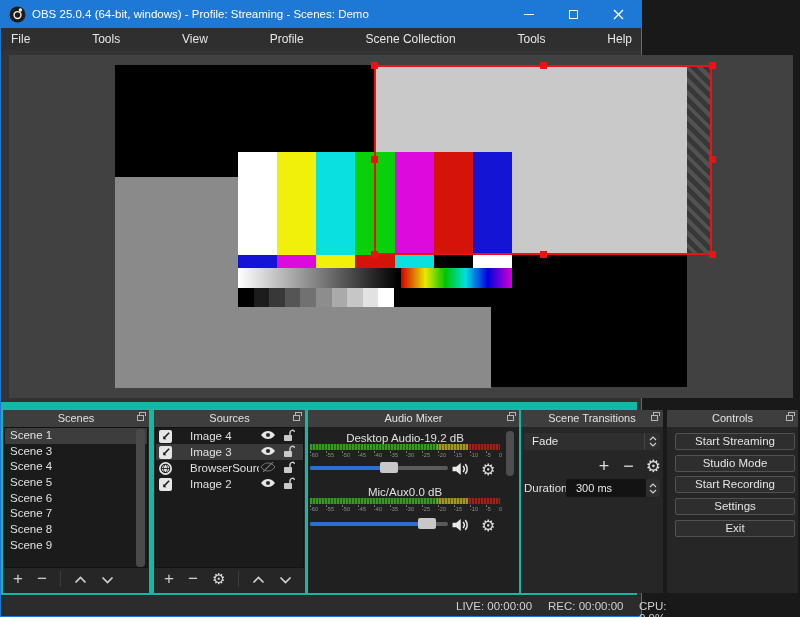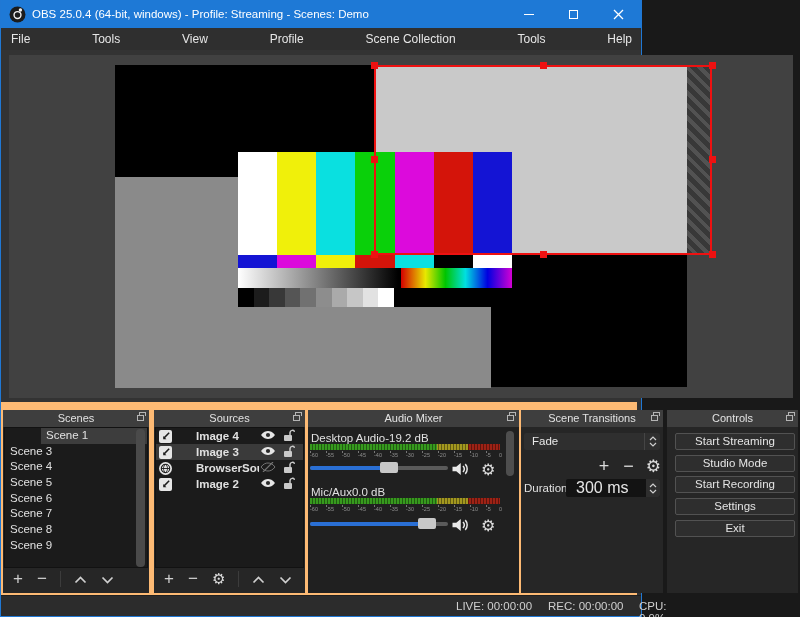--- a/index.html
+++ b/index.html
@@ -48,58 +48,58 @@
   .tc-steps { position:absolute; left:0; top:0; width:156px; height:19px; display:flex; }
   .tc-steps > div { flex:1; }
   
   .selbox { left:365px; top:10px; width:338px; height:190px; border:2px solid var(--sel,#f00); }
   .handle { position:absolute; width:7px; height:7px; background:var(--sel,#f00); }
   .h-tl{left:362px;top:7px}.h-tm{left:531px;top:7px}.h-tr{left:700px;top:7px}
   .h-ml{left:362px;top:101px}.h-mr{left:700px;top:101px}
   .h-bl{left:362px;top:196px}.h-bm{left:531px;top:196px}.h-br{left:700px;top:196px}
 
   
-  .docks { position:absolute; left:0; top:402px; right:4px; height:193px; background:#fdba74;padding-left:26px; }
+  .docks { position:absolute; left:0; top:402px; right:4px; height:193px; background:#14b8a6;padding-left:26px; }
   .panel { position:absolute; top:8px; height:183px; background:#262626; }
   .panel-header { position:absolute; left:0; top:0; right:0; height:17px; background:#3e3e3e;
                   color:#e2e2e2; font-size:11px; text-align:center; line-height:17px; }
   .dock-ico { position:absolute; right:5px; top:5px; width:7px; height:6px; border:1px solid #b5b5b5; }
   .dock-ico::after { content:''; position:absolute; left:1px; top:-4px; width:5px; height:3px;
                      border:1px solid #b5b5b5; border-bottom:none; }
   .p-scenes { left:2px; width:146px; }
   .p-sources { left:153px; width:151px; }
   .p-mixer { left:307px; width:211px; }
   .p-trans { left:520px; width:142px; }
   .p-controls { left:666px; width:131px; }
 
   .listbox { position:absolute; left:1px; right:1px; top:17px; height:141px; background:#1b1b1b;
              border:1px solid #121212; overflow:hidden; }
   .scene-row { height:15.7px; line-height:15.7px; color:#e0e0e0; font-size:11.5px; padding-left:5px; }
-  .scene-row.selected { background:#3d3d3d;margin-left:36px; }
+  .scene-row.selected { background:#3d3d3d; }
   .vscroll { position:absolute; right:2px; top:1px; width:9px; height:138px; background:#4a4a4a; border-radius:4px; }
 
   .source-row { height:16px; display:flex; align-items:center; color:#e0e0e0; font-size:11.5px;
                 padding:0 8px 0 3px; }
   .source-row.selected { background:#3a3a3a; }
   .src-ico { flex:none; width:13px; height:13px; background:#e6e6e6; border-radius:2px;
              display:flex; align-items:center; justify-content:center; }
   .src-ico.globe { border-radius:50%; }
-  .source-row .name { margin-left:24px; flex:1; white-space:nowrap; overflow:hidden;font-weight:bold; }
+  .source-row .name { margin-left:18px; flex:1; white-space:nowrap; overflow:hidden; }
   .eye-wrap { flex:none; width:18px; text-align:center; }
   .lock-wrap { flex:none; width:12px; margin-left:6px; }
 
   .panel-toolbar { position:absolute; left:3px; right:3px; bottom:3px; height:22px;
                    display:flex; align-items:center; color:#d0d0d0; }
   .tb-btn { font-size:17px; font-weight:300; padding:0 7px; line-height:20px; }
   .tb-sep { width:1px; height:16px; background:#3c3c3c; margin:0 6px; }
   .gear { font-family:"DejaVu Sans",sans-serif; font-size:15px; color:#dcdcdc; }
 
   
   .mix-label { position:absolute; left:3px; right:20px; color:#e0e0e0; font-size:11.5px;
-               display:flex; justify-content:flex-start; }
+               display:flex; justify-content:center; }
   .meter { position:absolute; left:2px; width:190px; height:6px; display:flex; }
   .meter::after { content:''; position:absolute; inset:0;
                   background:repeating-linear-gradient(90deg,transparent 0 2px,rgba(0,0,0,.4) 2px 3px); }
   .m-green { width:66.7%; background:#379a1e; }
   .m-yellow { width:16.65%; background:#a3981f; }
   .m-red { width:16.65%; background:#9e2215; }
   .ticks { position:absolute; left:2px; width:192px; height:7px; display:flex; justify-content:space-between;
            color:#8f8f8f; font-size:5.5px; padding-top:1px;
            background:repeating-linear-gradient(90deg,#777 0 1px,transparent 1px 16px) 0 0/192px 2px no-repeat; }
   .slider { position:absolute; left:2px; width:138px; height:12px; }
@@ -114,21 +114,21 @@
   .combo { position:absolute; left:3px; top:23px; width:136px; height:17px; background:#2f2f2f;
            border-radius:2px; color:#e8e8e8; font-size:11.5px; line-height:17px; }
   .combo .val { padding-left:8px; }
   .combo .arrows { position:absolute; right:0; top:0; width:16px; height:17px; border-left:1px solid #454545;
                    display:flex; flex-direction:column; align-items:center; justify-content:center; gap:1px; }
   .trans-toolbar { position:absolute; right:2px; top:46px; height:20px; display:flex; align-items:center; gap:10px;
                    color:#dcdcdc; }
   .trans-toolbar .tb-btn { padding:0 2px; font-size:18px; }
   .dur-label { position:absolute; left:3px; top:72px; color:#e0e0e0; font-size:11.5px; }
   .spin { position:absolute; left:45px; top:69px; width:94px; height:18px; background:#131313;
-          border-radius:2px; color:#e6e6e6; font-size:16px; line-height:18px; }
+          border-radius:2px; color:#e6e6e6; font-size:11px; line-height:18px; }
   .spin .val { padding-left:10px; }
   .spin .arrows { position:absolute; right:0; top:0; width:14px; height:18px; background:#2e2e2e;
                   border-radius:0 2px 2px 0; display:flex; flex-direction:column; align-items:center;
                   justify-content:center; gap:1px; }
 
   
   .ctl-buttons { position:absolute; left:8px; top:23px; width:120px; display:flex; flex-direction:column; gap:4.7px; }
   .ctl-btn { height:17px; background:#2e2e2e; border:1px solid #525252; border-radius:2px;
              color:#e4e4e4; font-size:11.5px; line-height:15px; text-align:center; }
 

